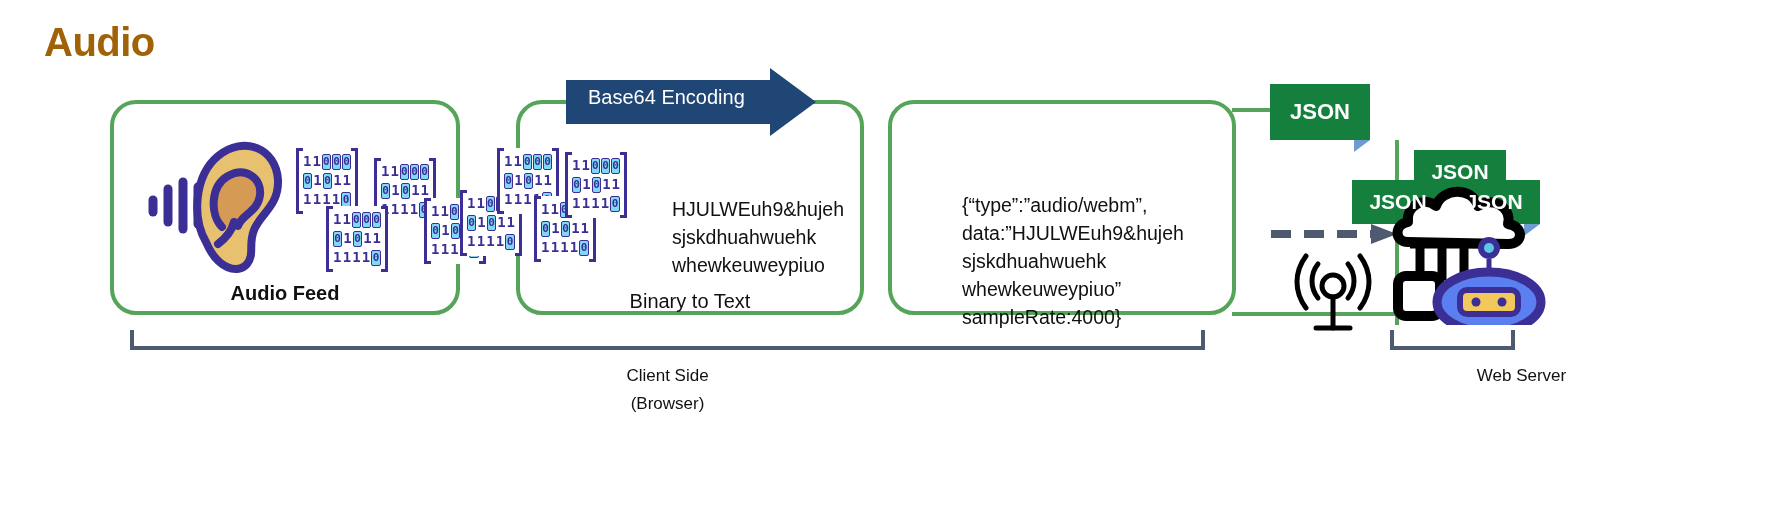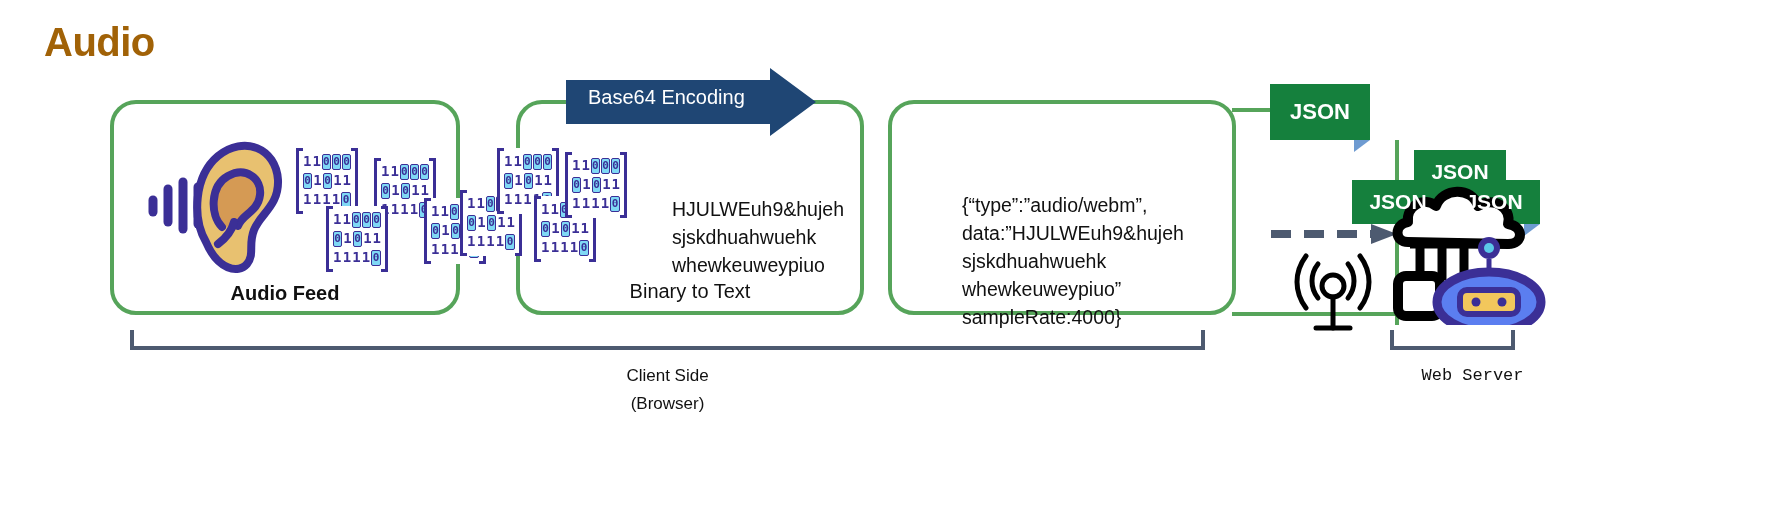--- a/index.html
+++ b/index.html
@@ -436,21 +436,21 @@
     <svg width="250" height="68" viewBox="0 0 250 68" style="position:absolute;left:0;top:0;">
       <path d="M0 12 H204 V0 L250 34 L204 68 V56 H0 Z" fill="#1f4674"></path>
     </svg>
     <span class="arrow-label">Base64 Encoding</span>
   </div>
 
   <div class="mono-text" style="left:672px; top:167px;margin-top:28px;">HJULWEuh9&amp;hujeh
 sjskdhuahwuehk
 whewkeuweypiuo</div>
 
-  <div class="box-caption" style="left:516px; top:280px; width:348px;">Binary to Text</div>
+  <div class="box-caption" style="left:516px; top:290px; width:348px;">Binary to Text</div>
 
   <div class="green-box" style="left:888px; top:100px; width:348px; height:215px;"></div>
 
   <div class="mono-text" style="left:962px; top:150px;margin-top:41px;">{“type”:”audio/webm”,
 data:”HJULWEuh9&amp;hujeh
 sjskdhuahwuehk
 whewkeuweypiuo”
 sampleRate:4000}</div>
 
   <div class="green-line" style="left:1232px; top:108px; width:40px; height:4px;"></div>
@@ -523,15 +523,15 @@
         <circle cx="112" cy="122" r="4.5" fill="#3b2f96"></circle>
       </g>
     </svg>
   </div>
 
   <div class="bracket" style="left:130px; top:330px; width:1075px; height:20px;"></div>
   <div class="bracket-caption" style="left:450px; top:362px; width:435px;">Client Side
 (Browser)</div>
 
   <div class="bracket" style="left:1390px; top:330px; width:125px; height:20px;"></div>
-  <div class="bracket-caption" style="left:1350px; top:362px; width:245px;font-family:Liberation Mono, monospace;">Web Server</div>
+  <div class="bracket-caption" style="left:1399px; top:362px; width:245px;">Web Server</div>
 
 </div>
 
 </body></html>

